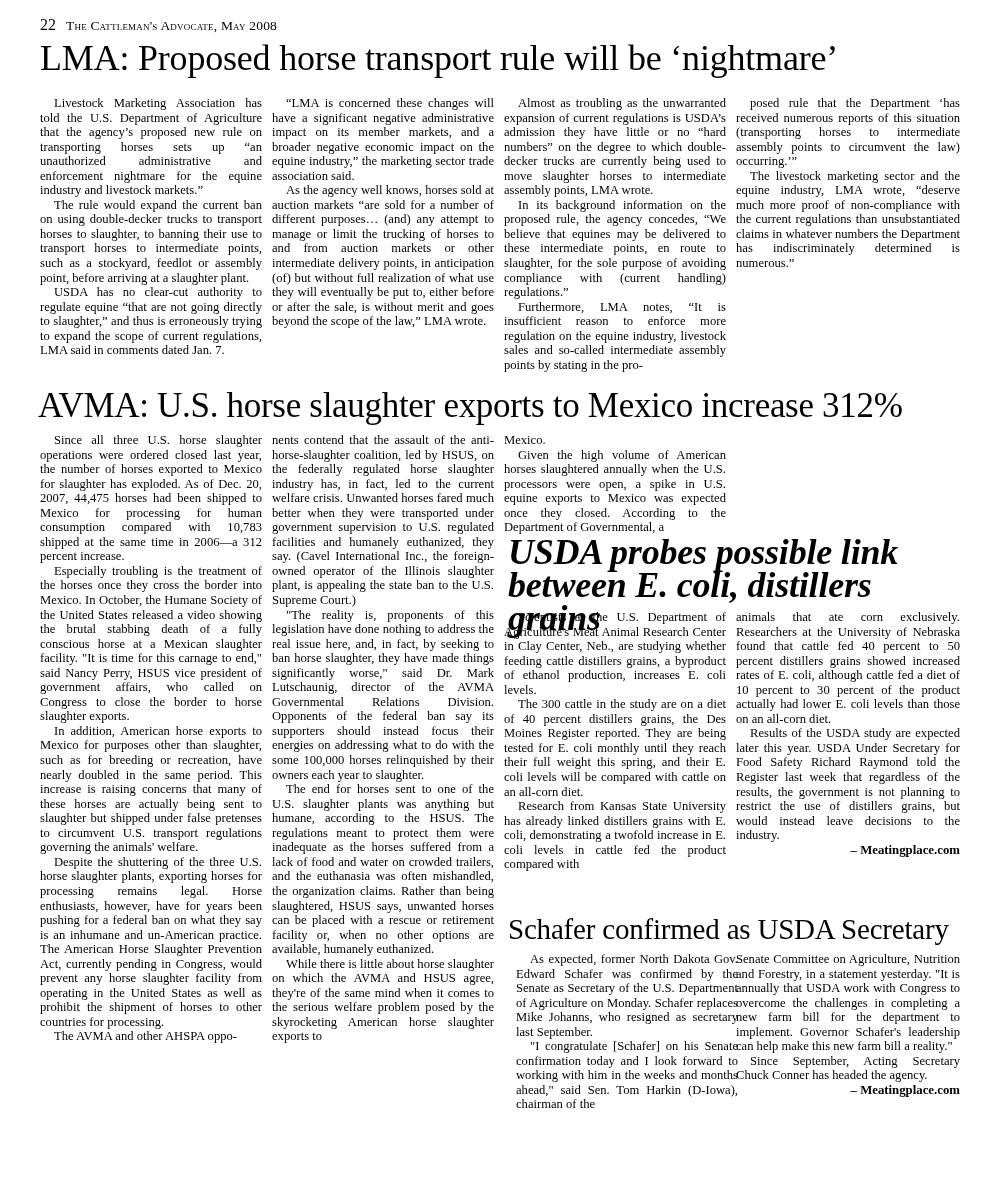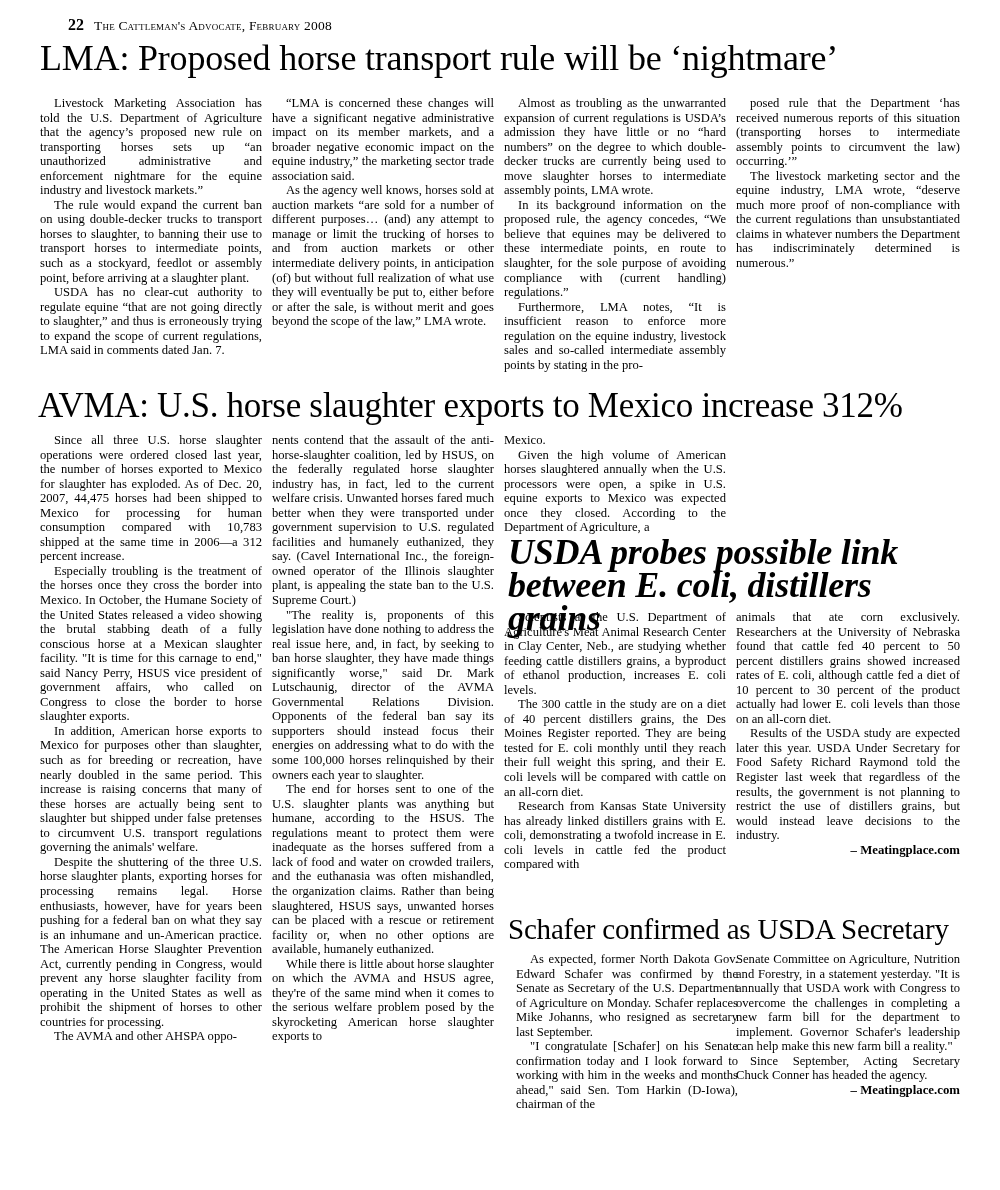--- a/index.html
+++ b/index.html
@@ -28,24 +28,23 @@
     position: absolute;
     top: 16px;
     left: 40px;
     width: 600px;
     display: flex;
     align-items: baseline;
     gap: 10px;
   }
   .folio-num {
     font-family: "Liberation Serif", serif;
-    font-weight: bold;
+    font-weight: normal;
     font-size: 16px;
     letter-spacing: 0px;
-    margin-left: 28px;
   }
   .folio-text {
     font-family: "Liberation Serif", serif;
     font-size: 13.5px;
     font-variant: small-caps;
     letter-spacing: .2px;
   }
 
   
   .headline-1 {
@@ -143,21 +142,21 @@
   #s4c1 { top: 952px; left: 516px; width: 222px; }
   #s4c2 { top: 952px; left: 736px; width: 224px; }
 </style>
 </head>
 <body>
 
 <div class="page">
 
   <div class="folio">
     <span class="folio-num">22</span>
-    <span class="folio-text">The Cattleman's Advocate, February 2008</span>
+    <span class="folio-text">The Cattleman's Advocate, May 2008</span>
   </div>
 
   <div class="headline-1">LMA: Proposed horse transport rule will be ‘nightmare’</div>
 
   <div class="col" id="s1c1">
     <p>Livestock Marketing Association has told the U.S. Department of Agriculture that the agency’s proposed new rule on transporting horses sets up “an unauthorized administrative and enforcement nightmare for the equine industry and livestock markets.”</p>
     <p>The rule would expand the current ban on using double-decker trucks to transport horses to slaughter, to banning their use to transport horses to intermediate points, such as a stockyard, feedlot or assembly point, before arriving at a slaughter plant.</p>
     <p>USDA has no clear-cut authority to regulate equine “that are not going directly to slaughter,” and thus is erroneously trying to expand the scope of current regulations, LMA said in comments dated Jan. 7.</p>
   </div>
 
@@ -189,21 +188,21 @@
 
   <div class="col" id="s2c2">
     <p class="noindent">nents contend that the assault of the anti-horse-slaughter coalition, led by HSUS, on the federally regulated horse slaughter industry has, in fact, led to the current welfare crisis. Unwanted horses fared much better when they were transported under government supervision to U.S. regulated facilities and humanely euthanized, they say. (Cavel International Inc., the foreign-owned operator of the Illinois slaughter plant, is appealing the state ban to the U.S. Supreme Court.)</p>
     <p>"The reality is, proponents of this legislation have done nothing to address the real issue here, and, in fact, by seeking to ban horse slaughter, they have made things significantly worse," said Dr. Mark Lutschaunig, director of the AVMA Governmental Relations Division. Opponents of the federal ban say its supporters should instead focus their energies on addressing what to do with the some 100,000 horses relinquished by their owners each year to slaughter.</p>
     <p>The end for horses sent to one of the U.S. slaughter plants was anything but humane, according to the HSUS. The regulations meant to protect them were inadequate as the horses suffered from a lack of food and water on crowded trailers, and the euthanasia was often mishandled, the organization claims. Rather than being slaughtered, HSUS says, unwanted horses can be placed with a rescue or retirement facility or, when no other options are available, humanely euthanized.</p>
     <p>While there is little about horse slaughter on which the AVMA and HSUS agree, they're of the same mind when it comes to the serious welfare problem posed by the skyrocketing American horse slaughter exports to</p>
   </div>
 
   <div class="col" id="s2c3">
     <p class="noindent">Mexico.</p>
-    <p>Given the high volume of American horses slaughtered annually when the U.S. processors were open, a spike in U.S. equine exports to Mexico was expected once they closed. According to the Department of Agriculture, a</p>
+    <p>Given the high volume of American horses slaughtered annually when the U.S. processors were open, a spike in U.S. equine exports to Mexico was expected once they closed. According to the Department of Governmental, a</p>
   </div>
 
 
   <div class="headline-3">
     <div>USDA probes possible link</div>
     <div>between E. coli, distillers grains</div>
   </div>
 
   <div class="col" id="s3c1">
     <p>Scientists at the U.S. Department of Agriculture's Meat Animal Research Center in Clay Center, Neb., are studying whether feeding cattle distillers grains, a byproduct of ethanol production, increases E. coli levels.</p>

